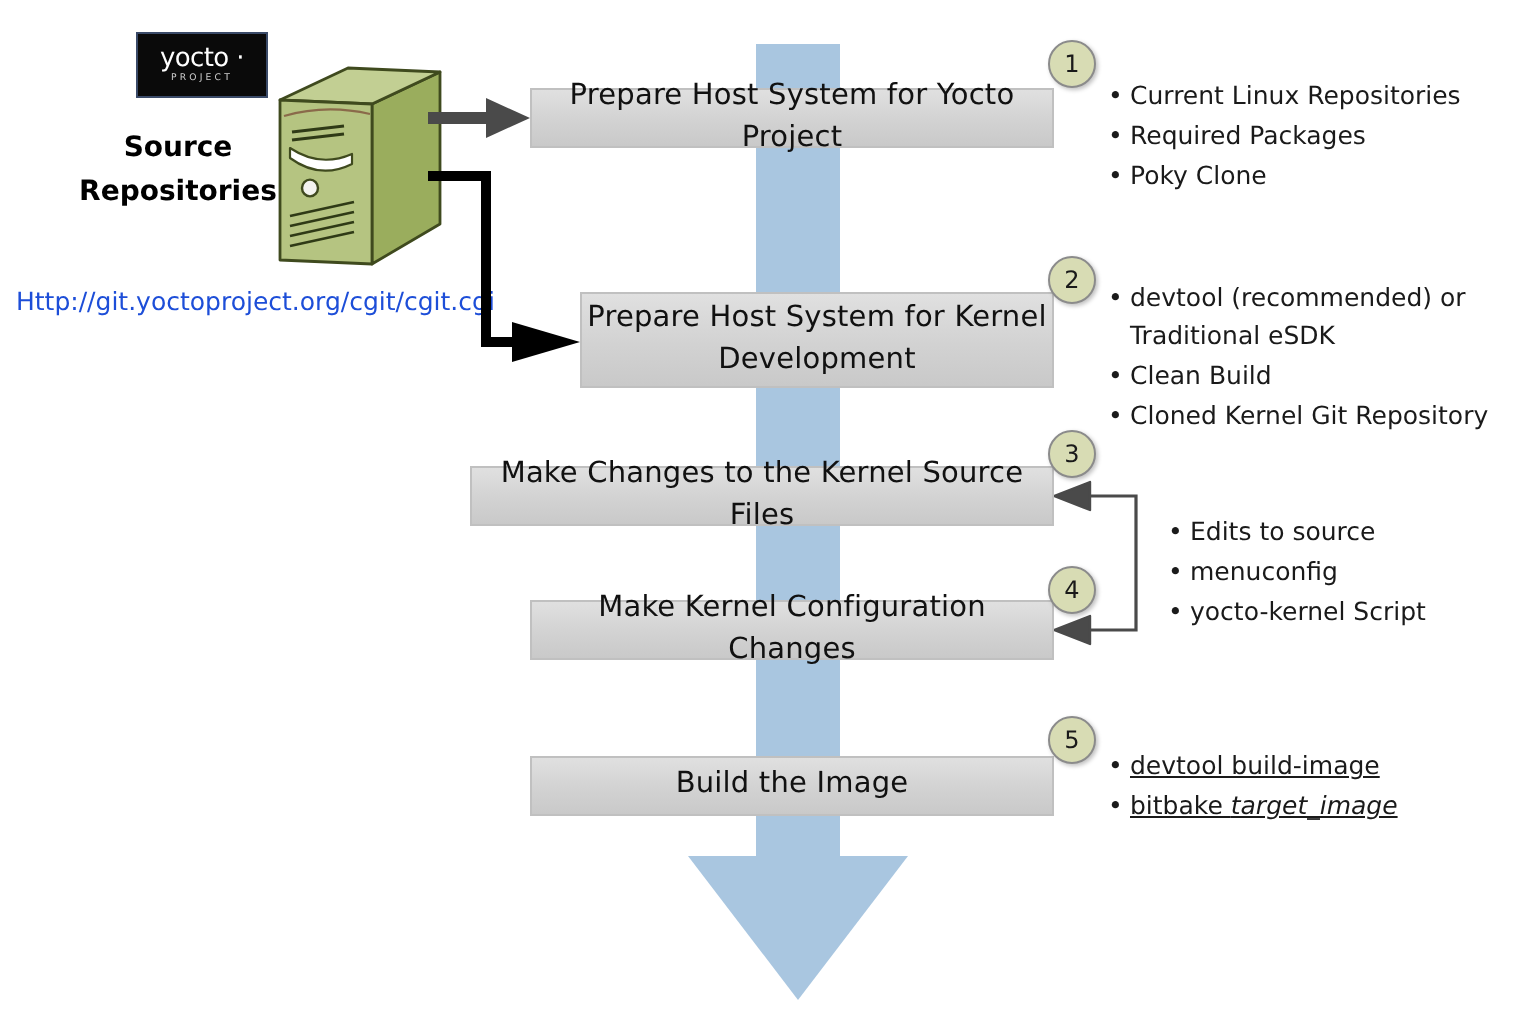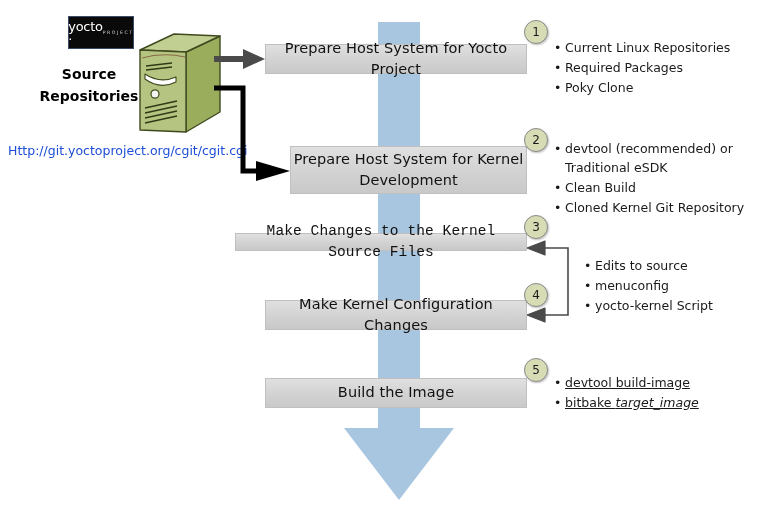--- a/index.html
+++ b/index.html
@@ -49,21 +49,21 @@
     display: flex;
     align-items: center;
     justify-content: center;
     text-align: center;
     line-height: 1.45;
     letter-spacing: 0.1px;
   }
 
   #box1 { left: 265px; top: 44px;  width: 262px; height: 30px; }
   #box2 { left: 290px; top: 146px; width: 237px; height: 48px; }
-  #box3 { left: 235px; top: 233px; width: 292px; height: 18px; font-family: Liberation Mono, monospace; }
+  #box3 { left: 235px; top: 233px; width: 292px; height: 30px; }
   #box4 { left: 265px; top: 300px; width: 262px; height: 30px; }
   #box5 { left: 265px; top: 378px; width: 262px; height: 30px; }
 
   
   .step {
     position: absolute;
     width: 24px;
     height: 24px;
     border-radius: 50%;
     background: #d8dcb4;
@@ -115,21 +115,21 @@
   #logo {
     position: absolute;
     left: 68px;
     top: 16px;
     width: 66px;
     height: 33px;
     background: #0a0a0a;
     border: 1.5px solid #3a4a68;
     box-sizing: border-box;
     display: flex;
-    flex-direction: row;
+    flex-direction: column;
     align-items: center;
     justify-content: center;
   }
   #logo .l1 {
     color: #ffffff;
     font-size: 13px;
     letter-spacing: -0.3px;
     line-height: 1;
   }
   #logo .l2 {

